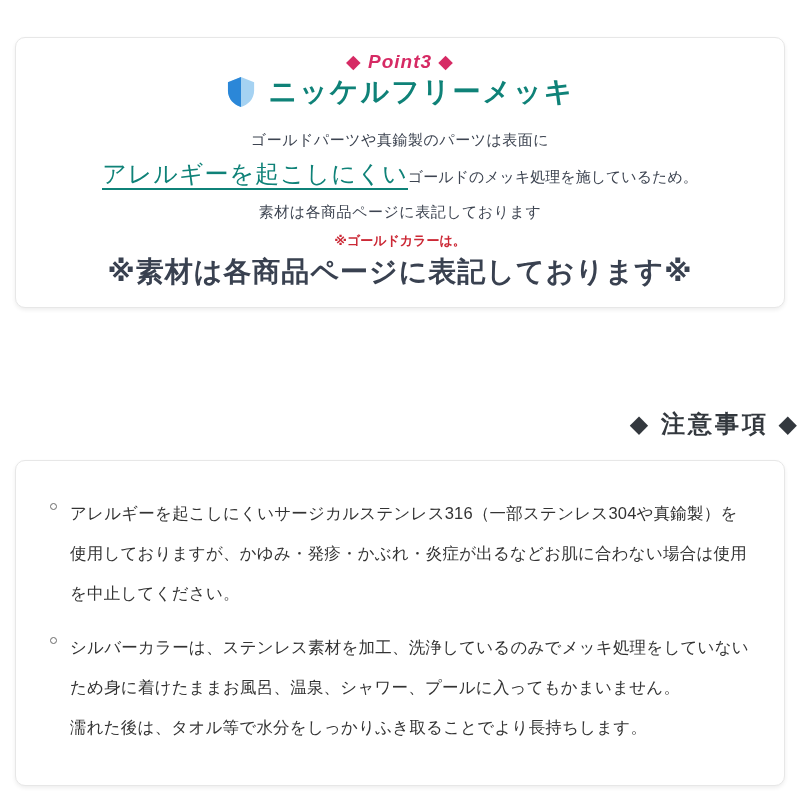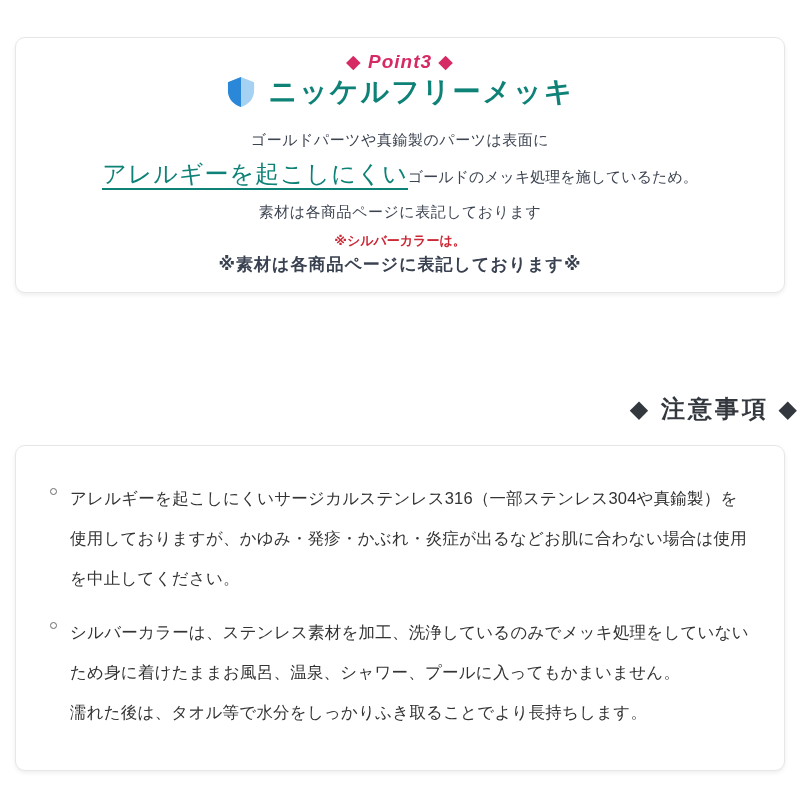--- a/index.html
+++ b/index.html
@@ -76,21 +76,21 @@
   .tight { margin-top: 10px; }
   .tighter { margin-top: 6px; }
   .red-note {
     margin: 10px 0 0;
     font-size: 13px;
     font-weight: bold;
     color: #cc2936;
   }
   .bold-note {
     margin: 3px 0 0;
-    font-size: 17px;
+    font-size: 28px;
     font-weight: bold;
     color: #394150;
     letter-spacing: 1px;
   }
   
   .caution-header {
     margin: 100px 0 20px;
     text-align: right;
     font-size: 24px;
     font-weight: bold;
@@ -150,21 +150,21 @@
       </span>
       <h1 class="main-title">ニッケルフリーメッキ</h1>
     </div>
 
     <p class="body-line">ゴールドパーツや真鍮製のパーツは表面に</p>
 
     <p class="highlight-line"><span class="hl">アレルギーを起こしにくい</span><span>ゴールドのメッキ処理を施しているため。</span></p>
 
     <p class="body-line tight">素材は各商品ページに表記しております</p>
 
-    <p class="red-note">※シルバーカラーは。</p>
+    <p class="red-note">※ゴールドカラーは。</p>
     <p class="bold-note">※素材は各商品ページに表記しております※</p>
   </section>
 
   <h2 class="caution-header">◆ 注意事項 ◆</h2>
 
   <section class="card caution-card">
     <ul class="caution-list">
       <li><span class="li-text">アレルギーを起こしにくいサージカルステンレス316（一部ステンレス304や真鍮製）を使用しておりますが、かゆみ・発疹・かぶれ・炎症が出るなどお肌に合わない場合は使用を中止してください。</span></li>
       <li><span class="li-text">シルバーカラーは、ステンレス素材を加工、洗浄しているのみでメッキ処理をしていないため身に着けたままお風呂、温泉、シャワー、プールに入ってもかまいません。
 濡れた後は、タオル等で水分をしっかりふき取ることでより長持ちします。</span></li>

